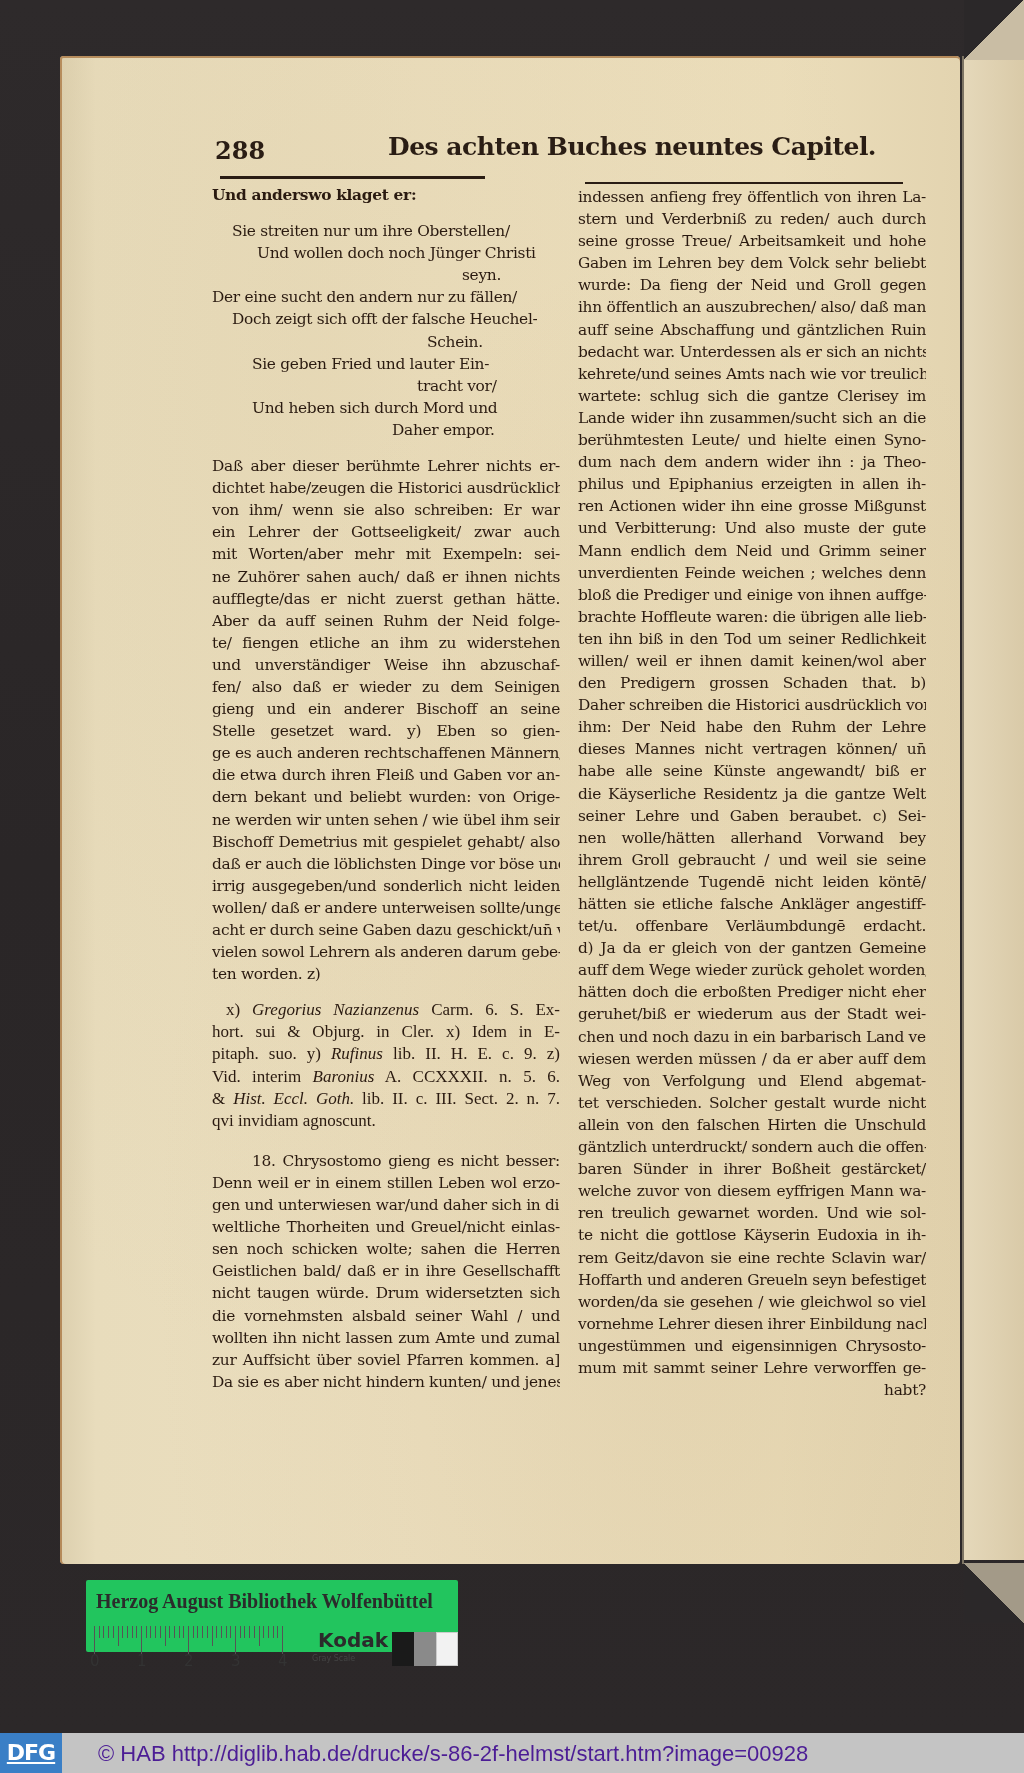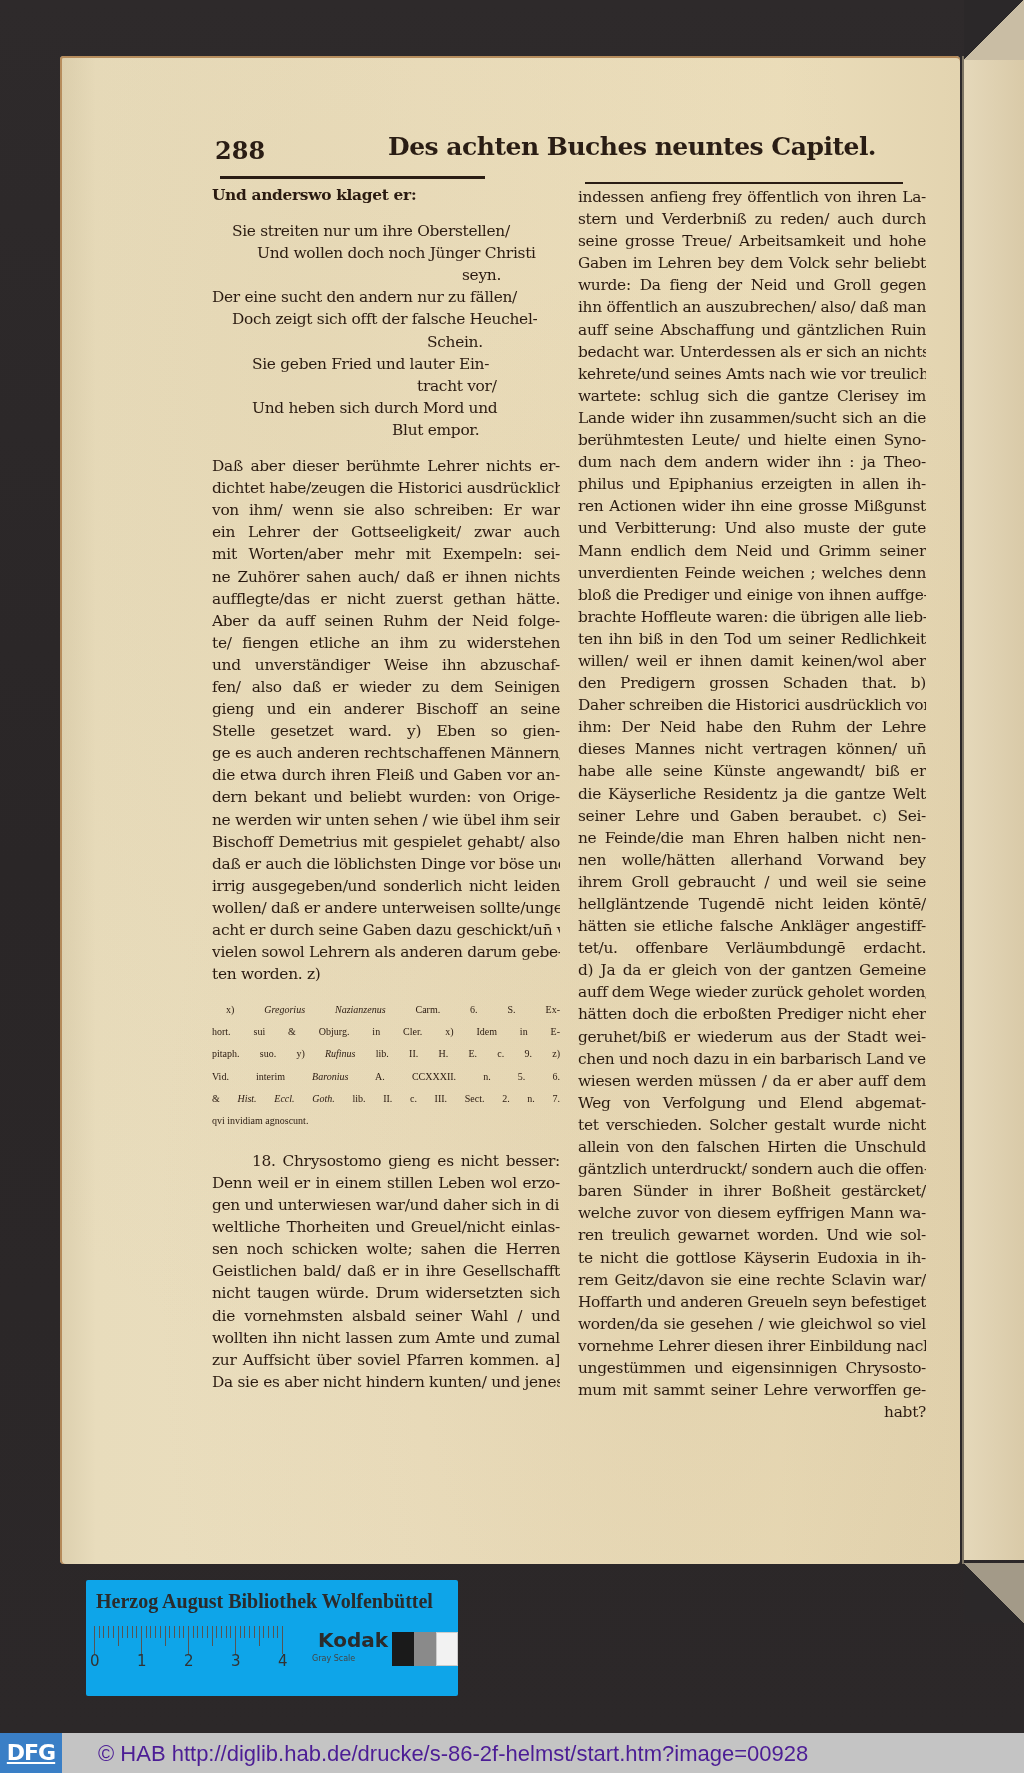--- a/index.html
+++ b/index.html
@@ -82,31 +82,31 @@
     .intro-line { font-weight: bold; margin-bottom: 14px; }
     .verse { margin-bottom: 14px; }
     .verse .v { display: block; white-space: nowrap; height: 22.1px; }
     .v.i0 { padding-left: 20px; }
     .v.i1 { padding-left: 45px; }
     .v.i3 { padding-left: 40px; }
     .v.cont2 { padding-left: 230px; }
 
     .para { margin-bottom: 14px; }
     .footnotes {
-      font-family: "Liberation Serif", serif; font-size: 10px; line-height: 22px;
+      font-family: "Liberation Serif", serif; font-size: 17px; line-height: 22px;
       margin: 6px 0 18px 0;
     }
     .footnotes .line { letter-spacing: 0; }
     .fn-first { padding-left: 14px; }
     .it { font-style: italic; }
 
     
     .card {
-      position: absolute; left: 86px; top: 1580px; width: 372px; height: 116px;
-      background: #0ea5e9; border-radius: 2px;
+      position: absolute; left: 86px; top: 1580px; width: 372px; height: 72px;
+      background: #22c55e; border-radius: 2px;
     }
     .card-title {
       position: absolute; left: 10px; top: 10px; font-family: "Liberation Serif", serif;
       font-weight: bold; font-size: 20px; color: #2b2b2b; white-space: nowrap;
     }
     .ruler { position: absolute; left: 8px; top: 46px; width: 196px; height: 48px; }
     .tick { position: absolute; top: 0; width: 1px; background: #555; }
     .ruler-label { position: absolute; top: 26px; font-family: "DejaVu Sans", sans-serif; font-size: 15px; color: #333; }
     .kodak { position: absolute; left: 232px; top: 48px; font-family: "DejaVu Sans", sans-serif; font-weight: bold; font-size: 20px; color: #2b2b2b; }
     .kodak-sub { position: absolute; left: 226px; top: 74px; font-family: "DejaVu Sans", sans-serif; font-size: 8px; color: #444; }
@@ -151,21 +151,21 @@
   <div class="verse">
     <span class="v i0">Sie streiten nur um ihre Oberstellen/</span>
     <span class="v i1">Und  wollen doch noch Jünger Christi</span>
     <span class="v cont2" style="padding-left:250px">seyn.</span>
     <span class="v">Der eine sucht den andern nur zu fällen/</span>
     <span class="v i0">Doch zeigt  sich offt der falsche Heuchel-</span>
     <span class="v cont2" style="padding-left:215px">Schein.</span>
     <span class="v i3">Sie geben  Fried  und  lauter  Ein-</span>
     <span class="v cont2" style="padding-left:205px">tracht vor/</span>
     <span class="v i3">Und heben  sich  durch Mord  und</span>
-    <span class="v cont2" style="padding-left:180px">Blut empor.</span>
+    <span class="v cont2" style="padding-left:180px">Daher empor.</span>
   </div>
   <div class="para">
     <span class="line">Daß aber  dieser  berühmte Lehrer nichts er-</span>
     <span class="line">dichtet habe/zeugen die Historici ausdrücklich</span>
     <span class="line">von ihm/ wenn sie also schreiben: Er war</span>
     <span class="line">ein Lehrer der Gottseeligkeit/  zwar  auch</span>
     <span class="line">mit Worten/aber mehr mit Exempeln: sei-</span>
     <span class="line">ne Zuhörer sahen auch/ daß er ihnen nichts</span>
     <span class="line">aufflegte/das er nicht  zuerst gethan hätte.</span>
     <span class="line">Aber da auff seinen Ruhm der Neid folge-</span>
@@ -232,21 +232,20 @@
     <span class="line">brachte Hoffleute waren: die übrigen alle lieb-</span>
     <span class="line">ten ihn biß in den Tod  um  seiner Redlichkeit</span>
     <span class="line">willen/  weil  er ihnen damit keinen/wol aber</span>
     <span class="line">den Predigern  grossen  Schaden   that.   b)</span>
     <span class="line">Daher schreiben die Historici ausdrücklich von</span>
     <span class="line">ihm:  Der Neid habe den Ruhm der Lehre</span>
     <span class="line">dieses Mannes nicht vertragen können/ un̄</span>
     <span class="line">habe alle seine Künste angewandt/  biß  er</span>
     <span class="line">die Käyserliche Residentz ja die gantze Welt</span>
     <span class="line">seiner Lehre und Gaben beraubet.  c)  Sei-</span>
-    <span class="line">ne Feinde/die man Ehren halben nicht nen-</span>
     <span class="line">nen wolle/hätten allerhand Vorwand bey</span>
     <span class="line">ihrem Groll gebraucht / und weil sie seine</span>
     <span class="line">hellgläntzende Tugendē nicht leiden köntē/</span>
     <span class="line">hätten sie etliche falsche Ankläger angestiff-</span>
     <span class="line">tet/u. offenbare Verläumbdungē erdacht.</span>
     <span class="line">d)  Ja da er gleich von der  gantzen Gemeine</span>
     <span class="line">auff dem Wege wieder zurück geholet worden/</span>
     <span class="line">hätten doch die erboßten Prediger  nicht  eher</span>
     <span class="line">geruhet/biß er wiederum aus  der Stadt wei-</span>
     <span class="line">chen und noch dazu in ein barbarisch Land ver-</span>

